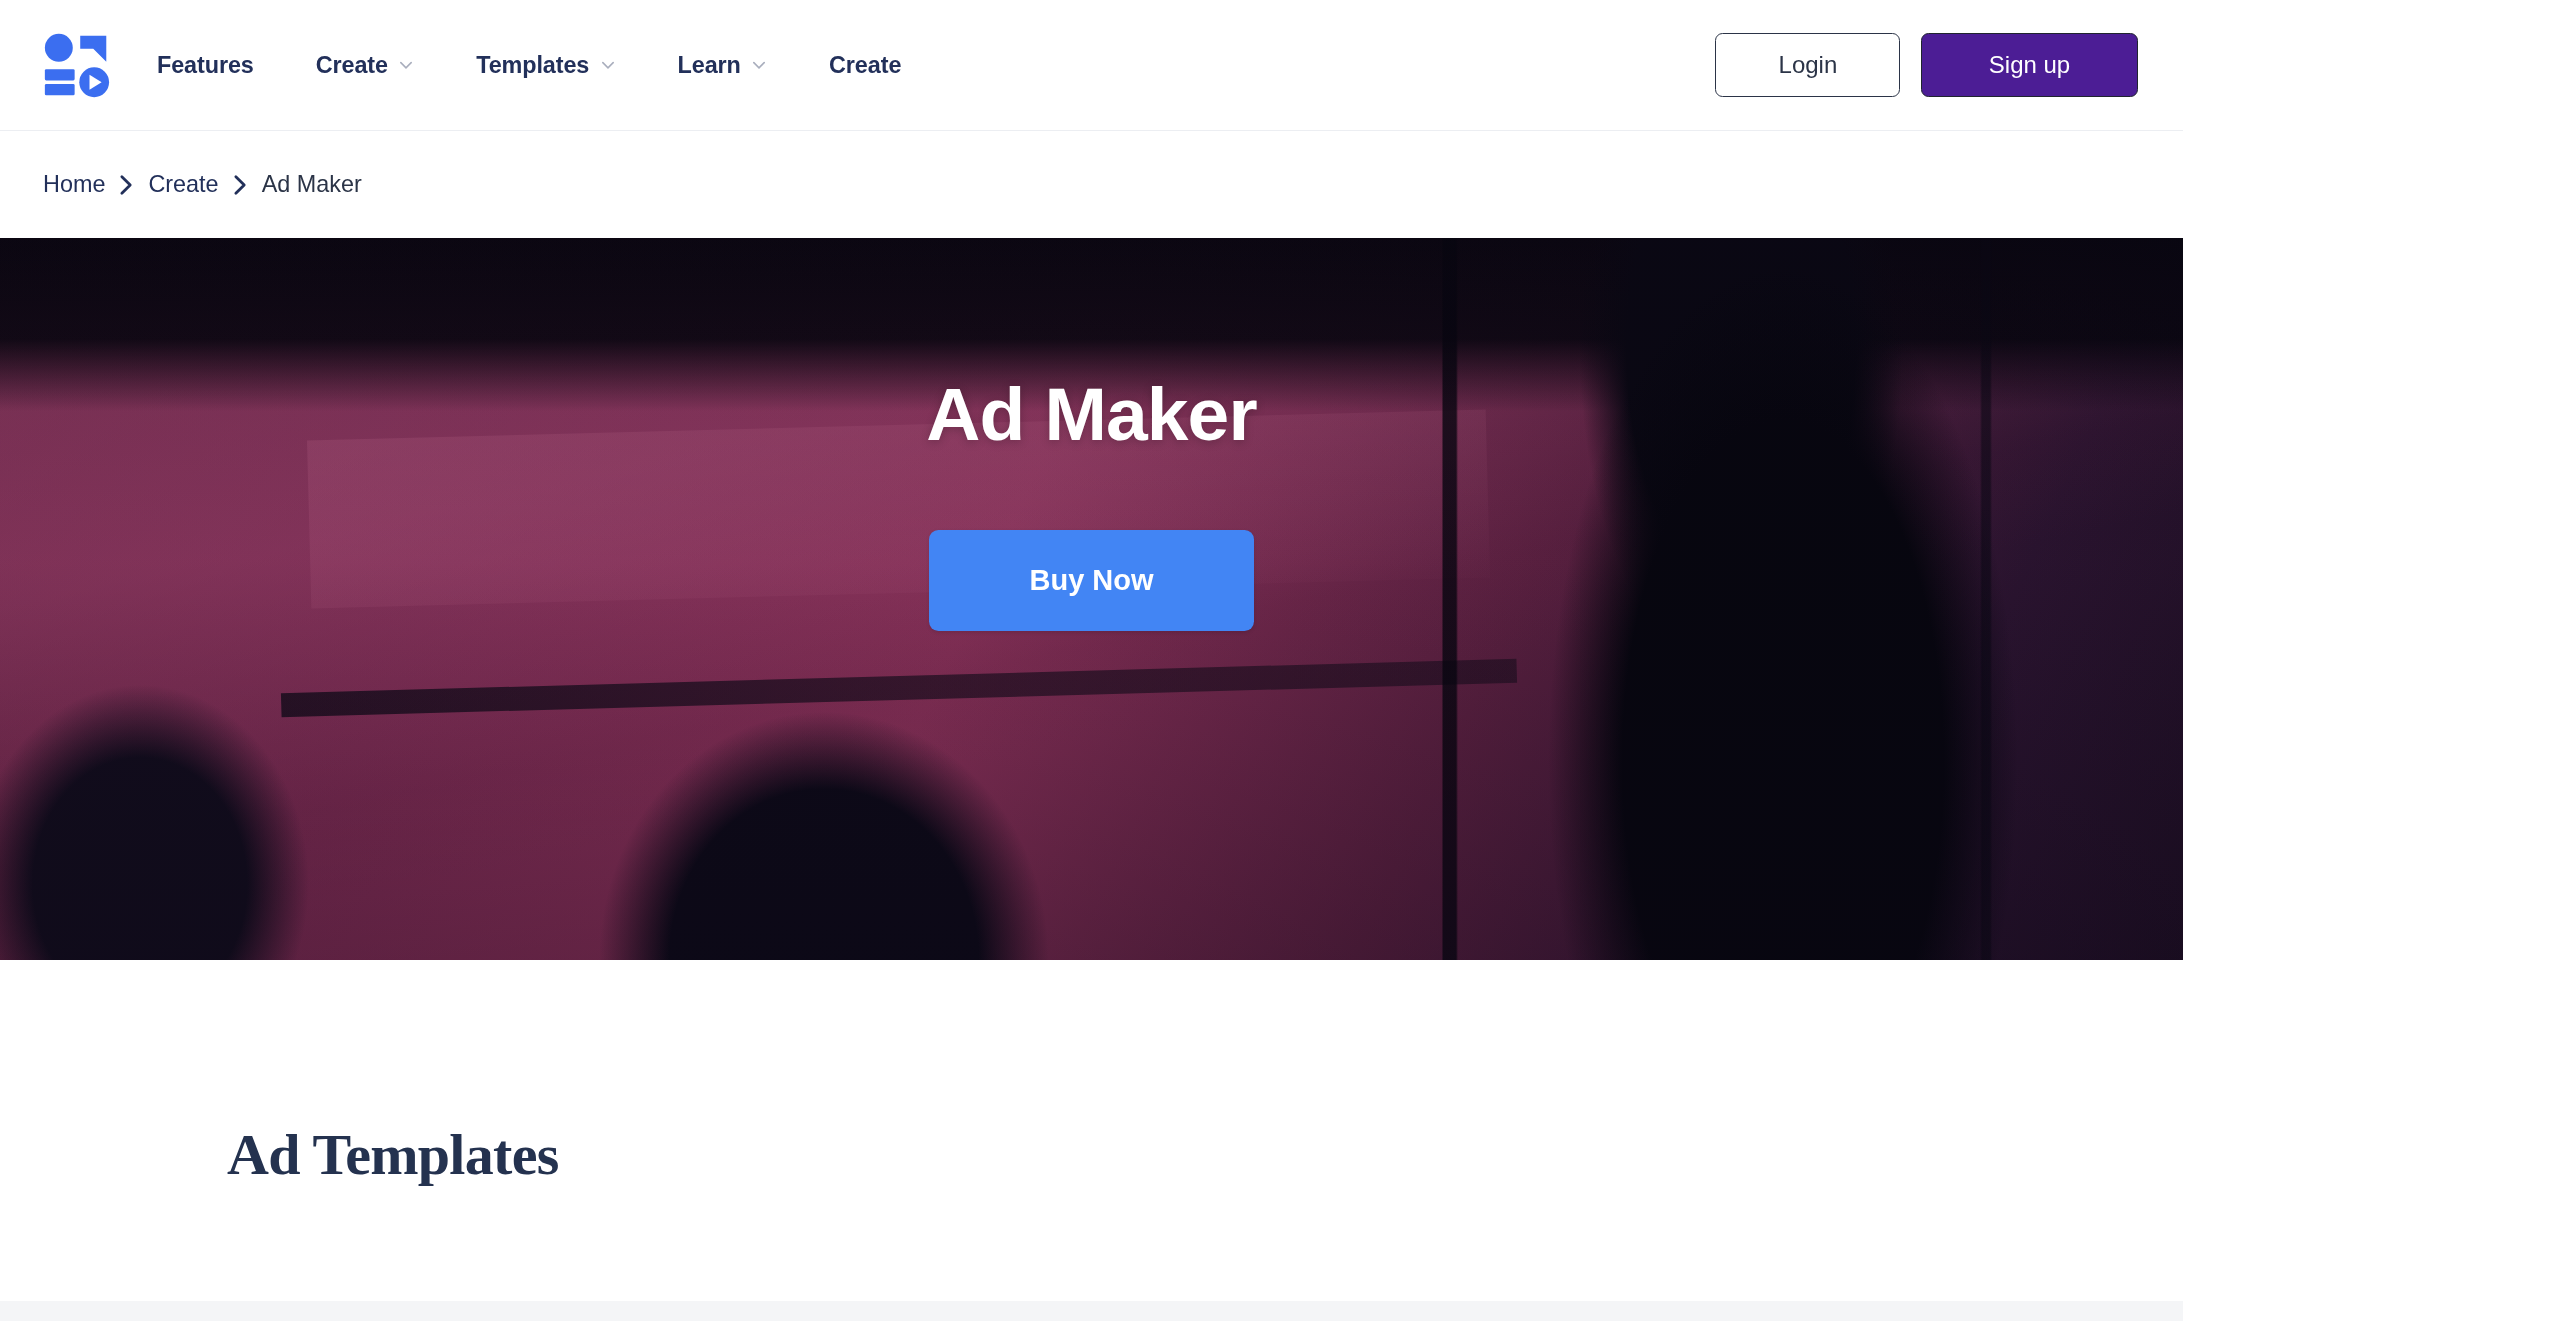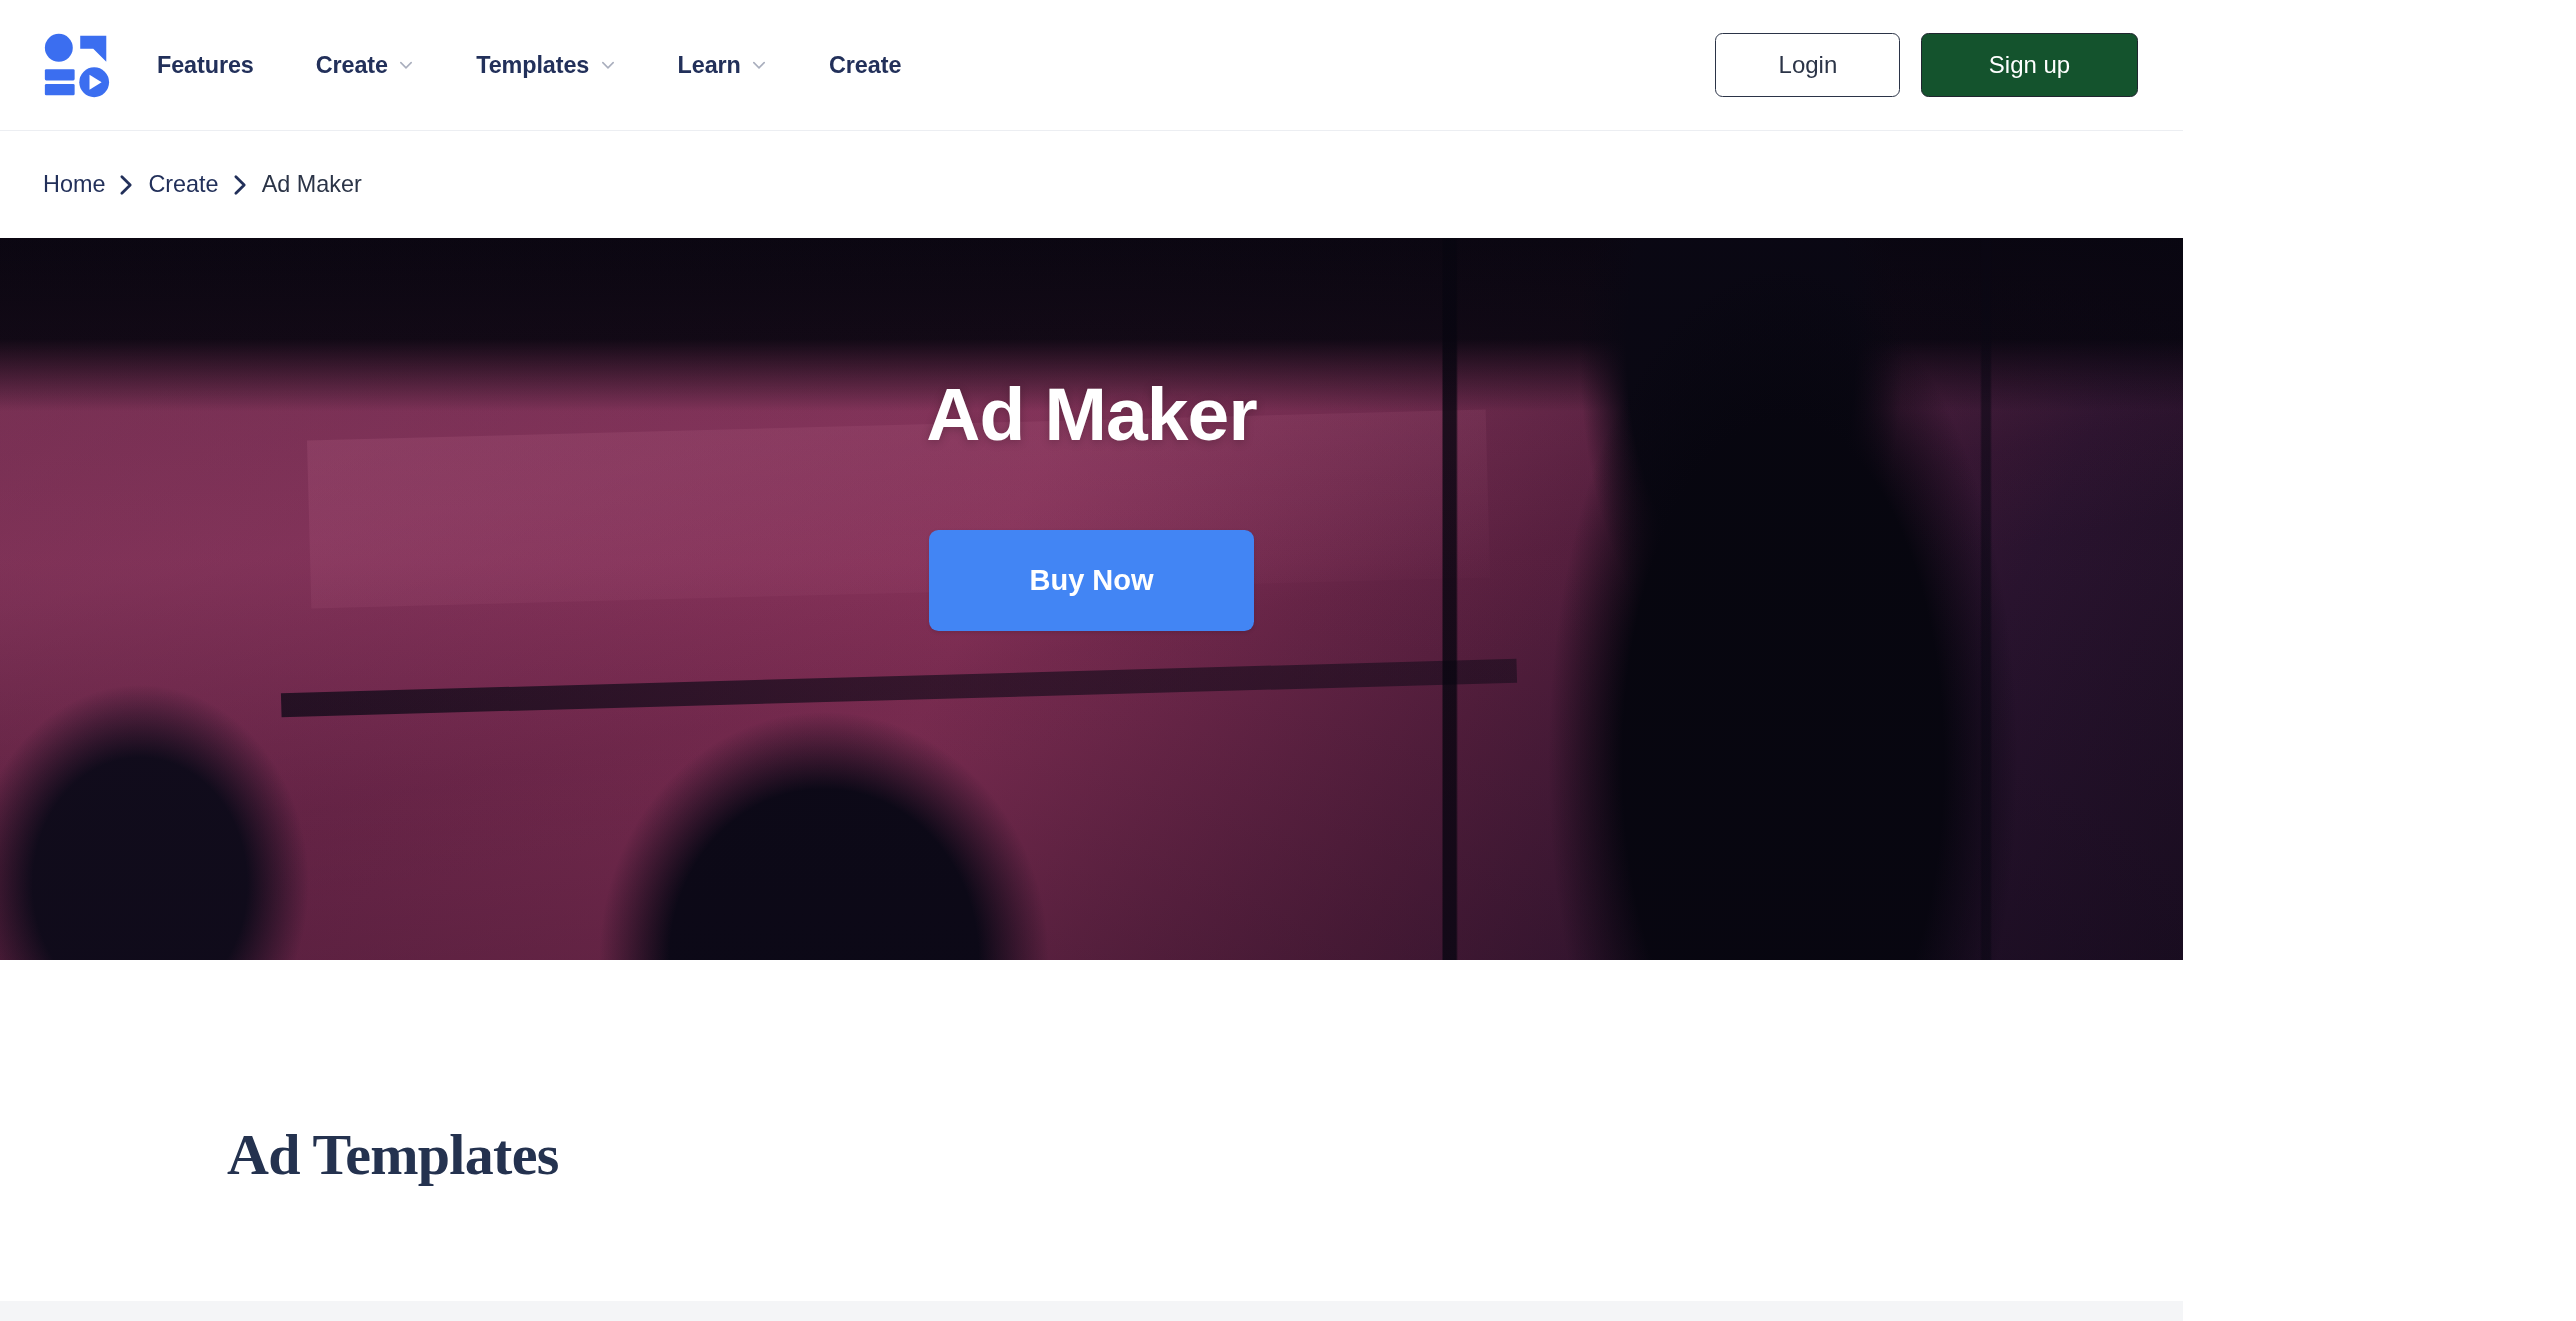--- a/index.html
+++ b/index.html
@@ -78,21 +78,21 @@
     display: flex;
     align-items: center;
     justify-content: center;
     cursor: pointer;
   }
   .btn-signup {
     min-width: 217px;
     height: 64px;
     border: 1.9px solid #20252f;
     border-radius: 7.5px;
-    background: #14532d;
+    background: #4c1d95;
     color: #ffffff;
     font-size: 24px;
     font-family: "Liberation Sans", sans-serif;
     display: flex;
     align-items: center;
     justify-content: center;
     cursor: pointer;
   }
 
   

